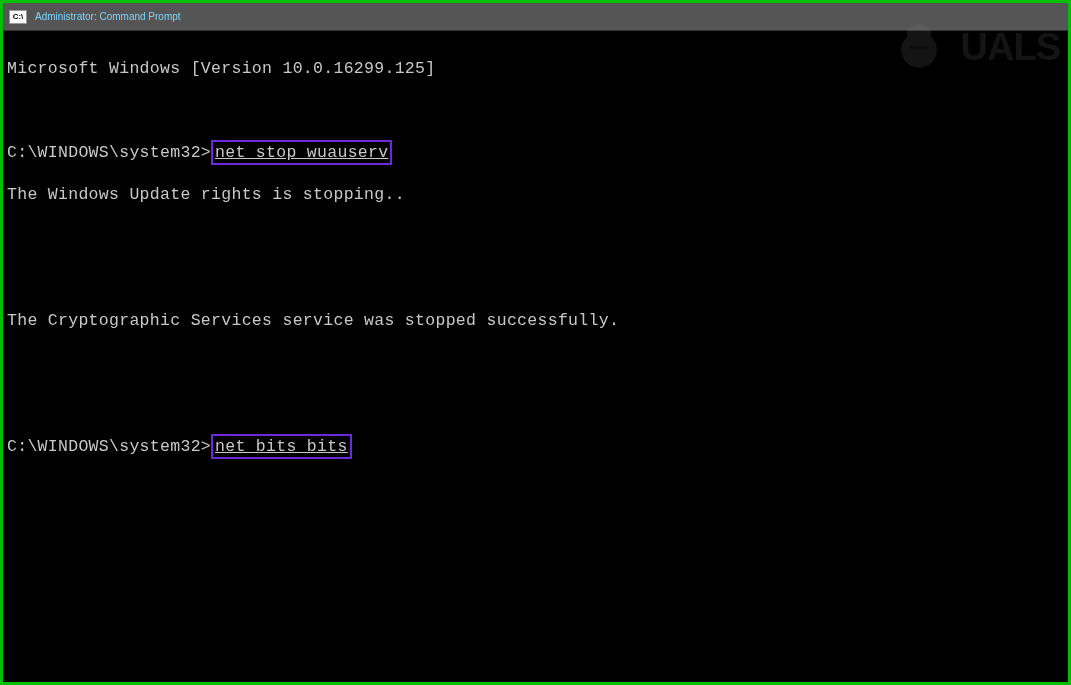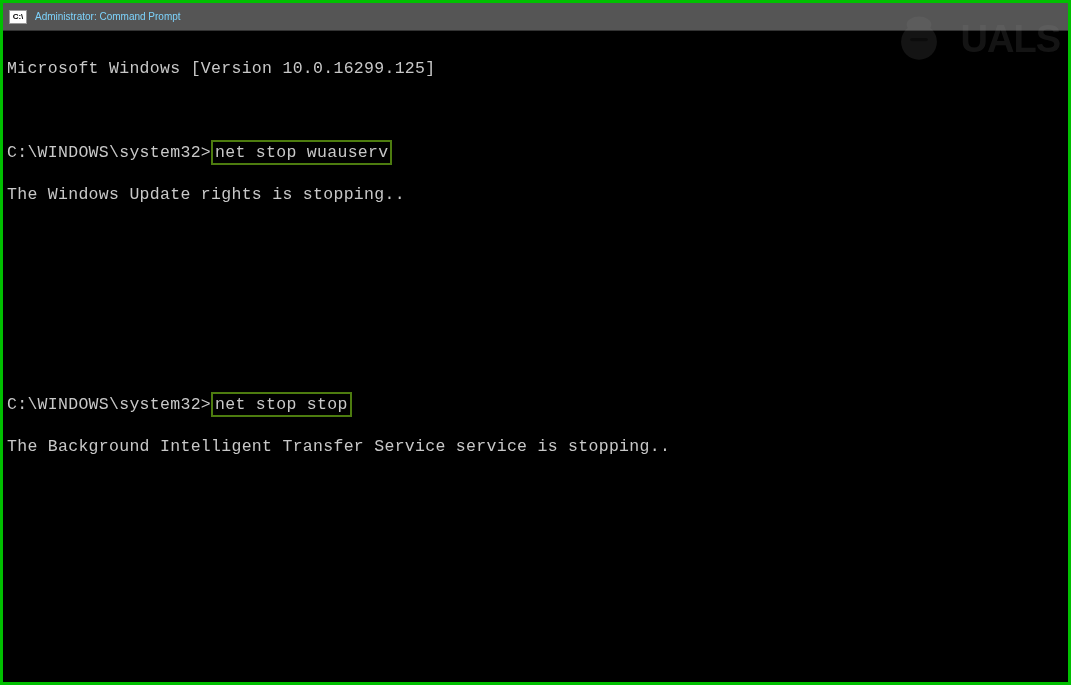--- a/index.html
+++ b/index.html
@@ -49,28 +49,29 @@
     }
     .terminal {
       padding: 6px 4px;
       font-size: 16.5px;
       line-height: 21px;
       color: #c8c8c8;
       letter-spacing: 0.3px;
       white-space: pre;
     }
     .hl {
-      border: 2px solid #4d7c0f;
+      border: 2px solid #6d28d9;
       display: inline-block;
       padding: 0 2px;
       margin: -2px 0;
+      text-decoration: underline;
     }
     .watermark {
       position: absolute;
-      top: 8px;
+      top: 16px;
       right: 8px;
       opacity: 0.15;
       z-index: 100;
       display: flex;
       align-items: center;
       gap: 14px;
     }
     .watermark-text {
       font-family: Arial, sans-serif;
       font-size: 38px;
@@ -90,24 +91,24 @@
     <span class="title-text">Administrator: Command Prompt</span>
   </div>
 
   <div class="terminal">
 <span class="line">Microsoft Windows [Version 10.0.16299.125]</span>
 <span class="line"> </span>
 <span class="line"><span>C:\WINDOWS\system32&gt;</span><span class="hl">net stop wuauserv</span></span>
 <span class="line">The Windows Update rights is stopping..</span>
 <span class="line"> </span>
 <span class="line"> </span>
+<span class="line">The Cryptographic Services service was stopped successfully.</span>
 <span class="line"> </span>
 <span class="line"> </span>
-<span class="line"><span>C:\WINDOWS\system32&gt;</span><span class="hl">net stop stop</span></span>
-<span class="line">The Background Intelligent Transfer Service service is stopping..</span>
+<span class="line"><span>C:\WINDOWS\system32&gt;</span><span class="hl">net bits bits</span></span>
 
 
 
 
 
 
 
 
 
 

